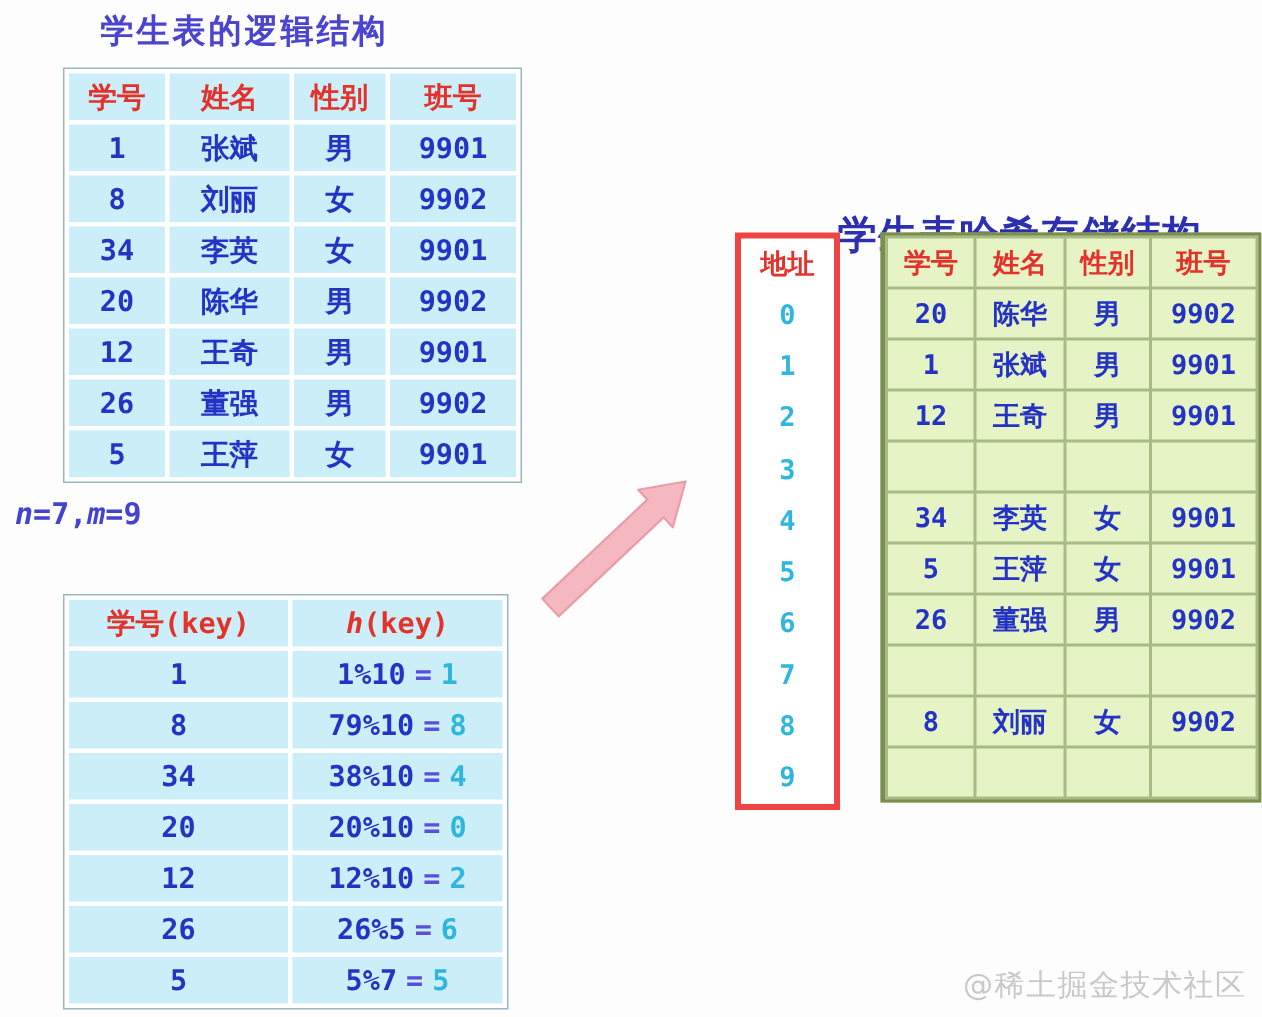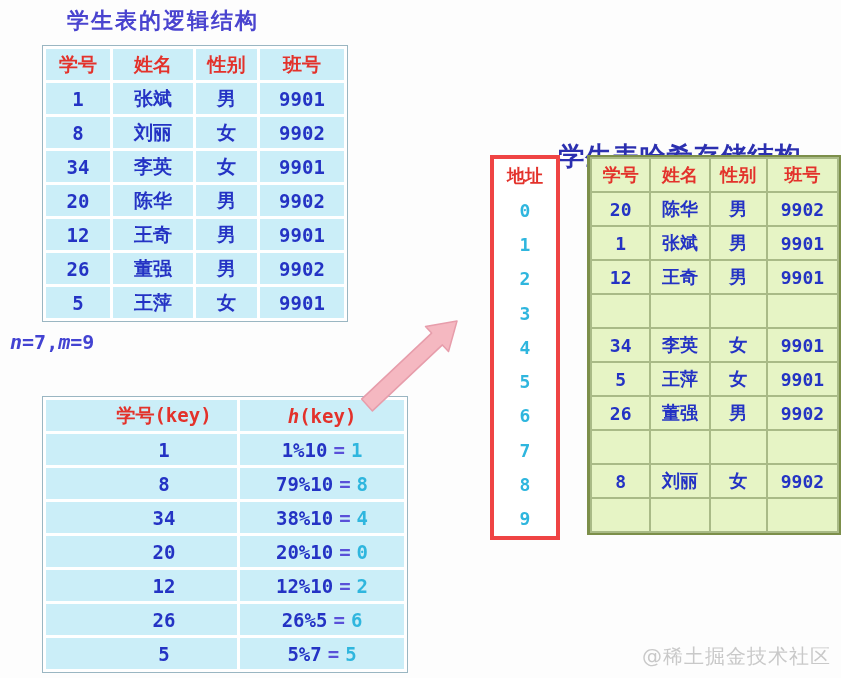--- a/index.html
+++ b/index.html
@@ -32,21 +32,21 @@
   #logical-wrap td,#logical-wrap th{height:31px;}
   #logical-wrap .c0{width:64px;} #logical-wrap .c1{width:80px;}
   #logical-wrap .c2{width:61px;} #logical-wrap .c3{width:84px;}
 
   #mid-text{left:10px;top:328px;color:var(--midText);font-weight:bold;
     font-family:"DejaVu Sans Mono","DejaVu Sans",monospace;font-size:20px;line-height:29px;}
   .ital{font-style:italic;}
 
   #calc-wrap{left:8px;top:396px;}
   #calc-wrap td,#calc-wrap th{height:31px;}
-  #calc-wrap .c0{width:146px;padding-left:45px;} #calc-wrap .c1{width:164px;}
+  #calc-wrap .c0{width:146px;} #calc-wrap .c1{width:140px;}
   #calc-wrap .eq{color:var(--violet);padding:0 6px;}
   #calc-wrap .result{color:var(--cyan);}
 
   #addr-col{left:490px;top:155px;width:62px;height:377px;background:#ffffff;
     border:4px solid #ef4444;display:flex;flex-direction:column;}
   .addr-cell{flex:1;display:flex;align-items:center;justify-content:center;
     font-family:"DejaVu Sans Mono","DejaVu Sans",monospace;font-weight:bold;font-size:18px;}
   .addr-header{color:var(--red);}
   .addr-num{color:var(--cyan);}
 

